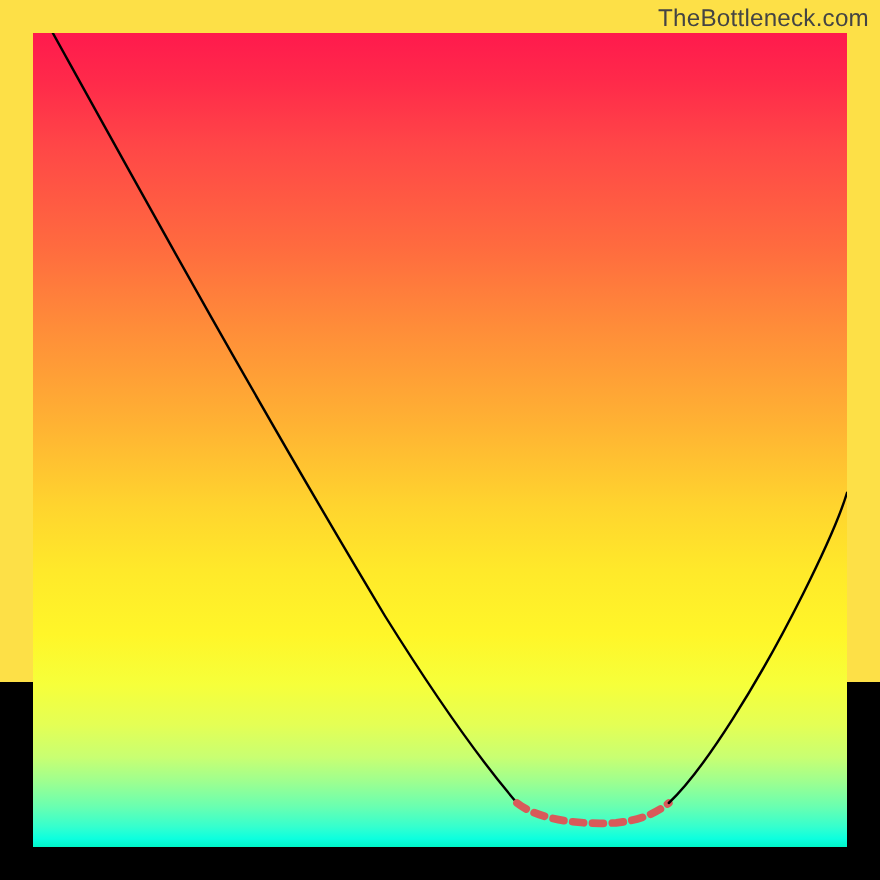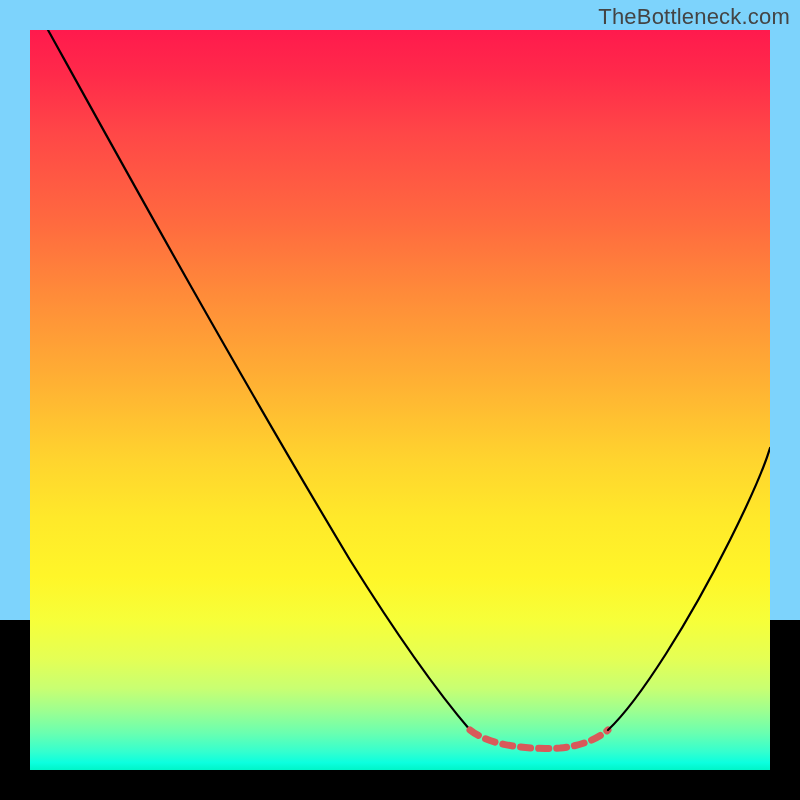--- a/index.html
+++ b/index.html
@@ -8,21 +8,21 @@
     width: 800px;
     height: 800px;
     background: #000;
     overflow: hidden;
     font-family: Arial, Helvetica, sans-serif;
   }
   .frame {
     position: relative;
     width: 800px;
     height: 620px;
-    background: #7dd3fc;
+    background: #fde047;
   }
   .watermark {
     position: absolute;
     top: 4px;
     right: 10px;
     color: #444;
     font-size: 22px;
     font-weight: 500;
     letter-spacing: 0.2px;
     z-index: 3;

